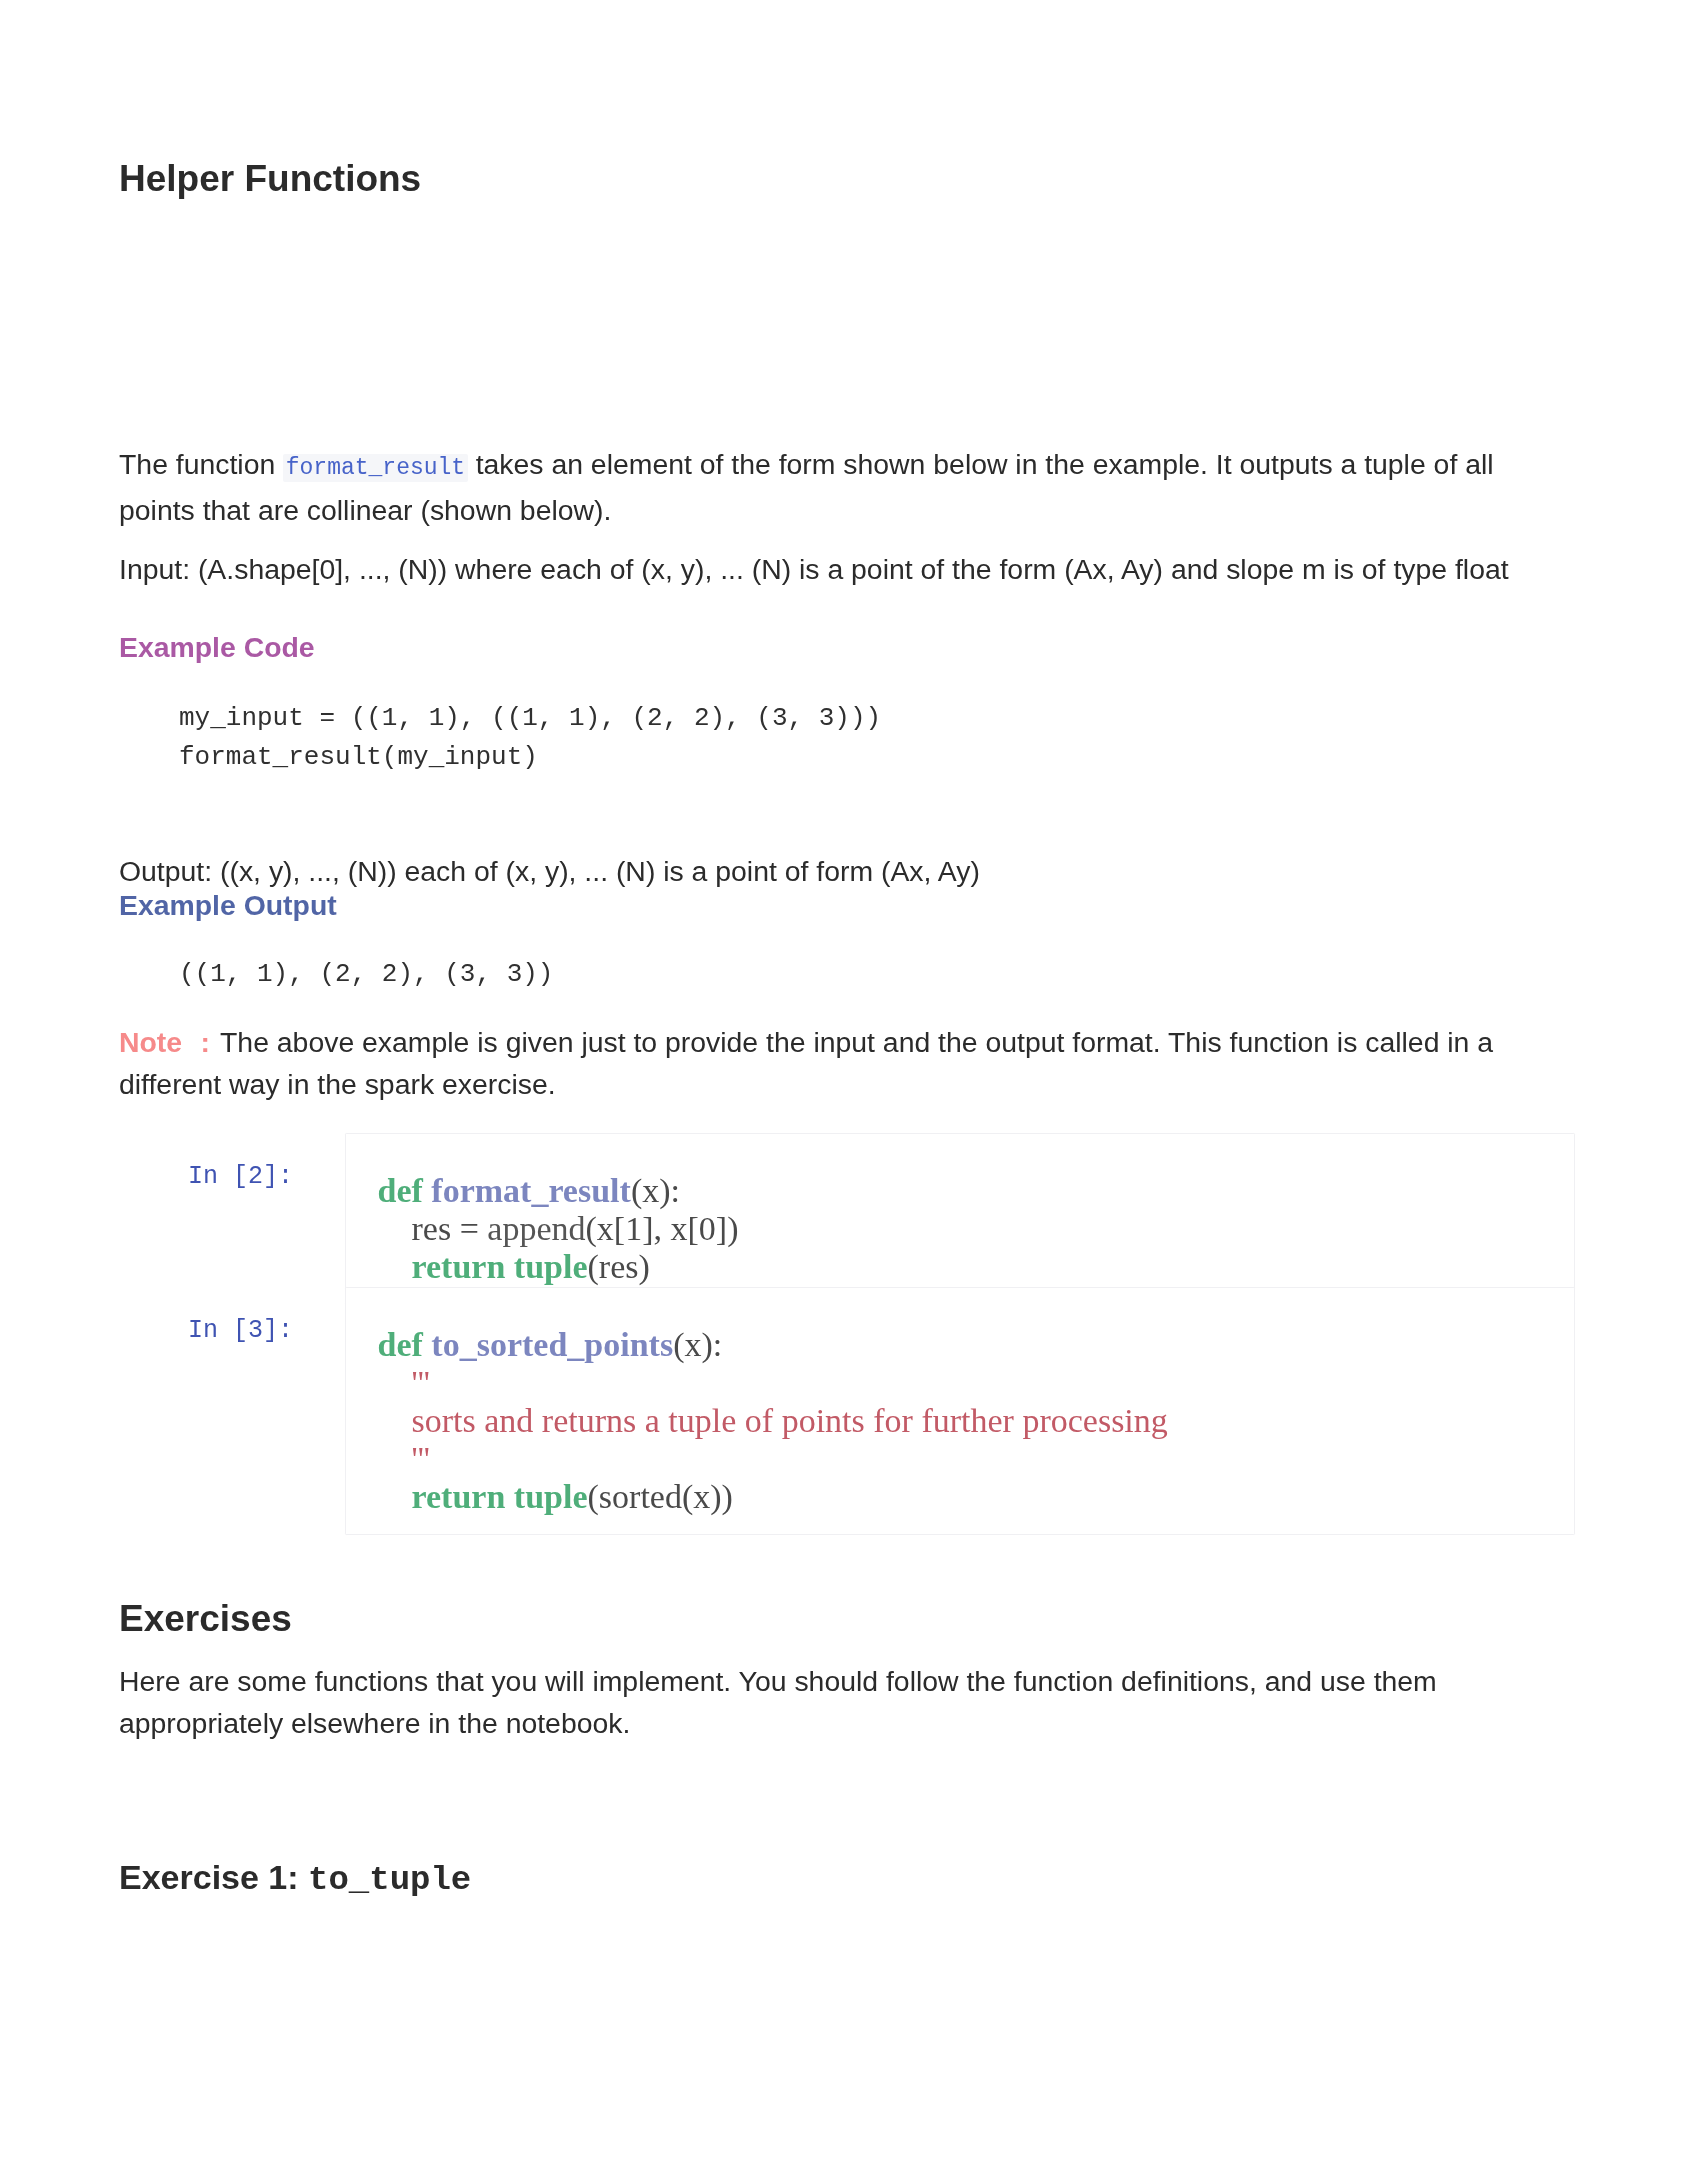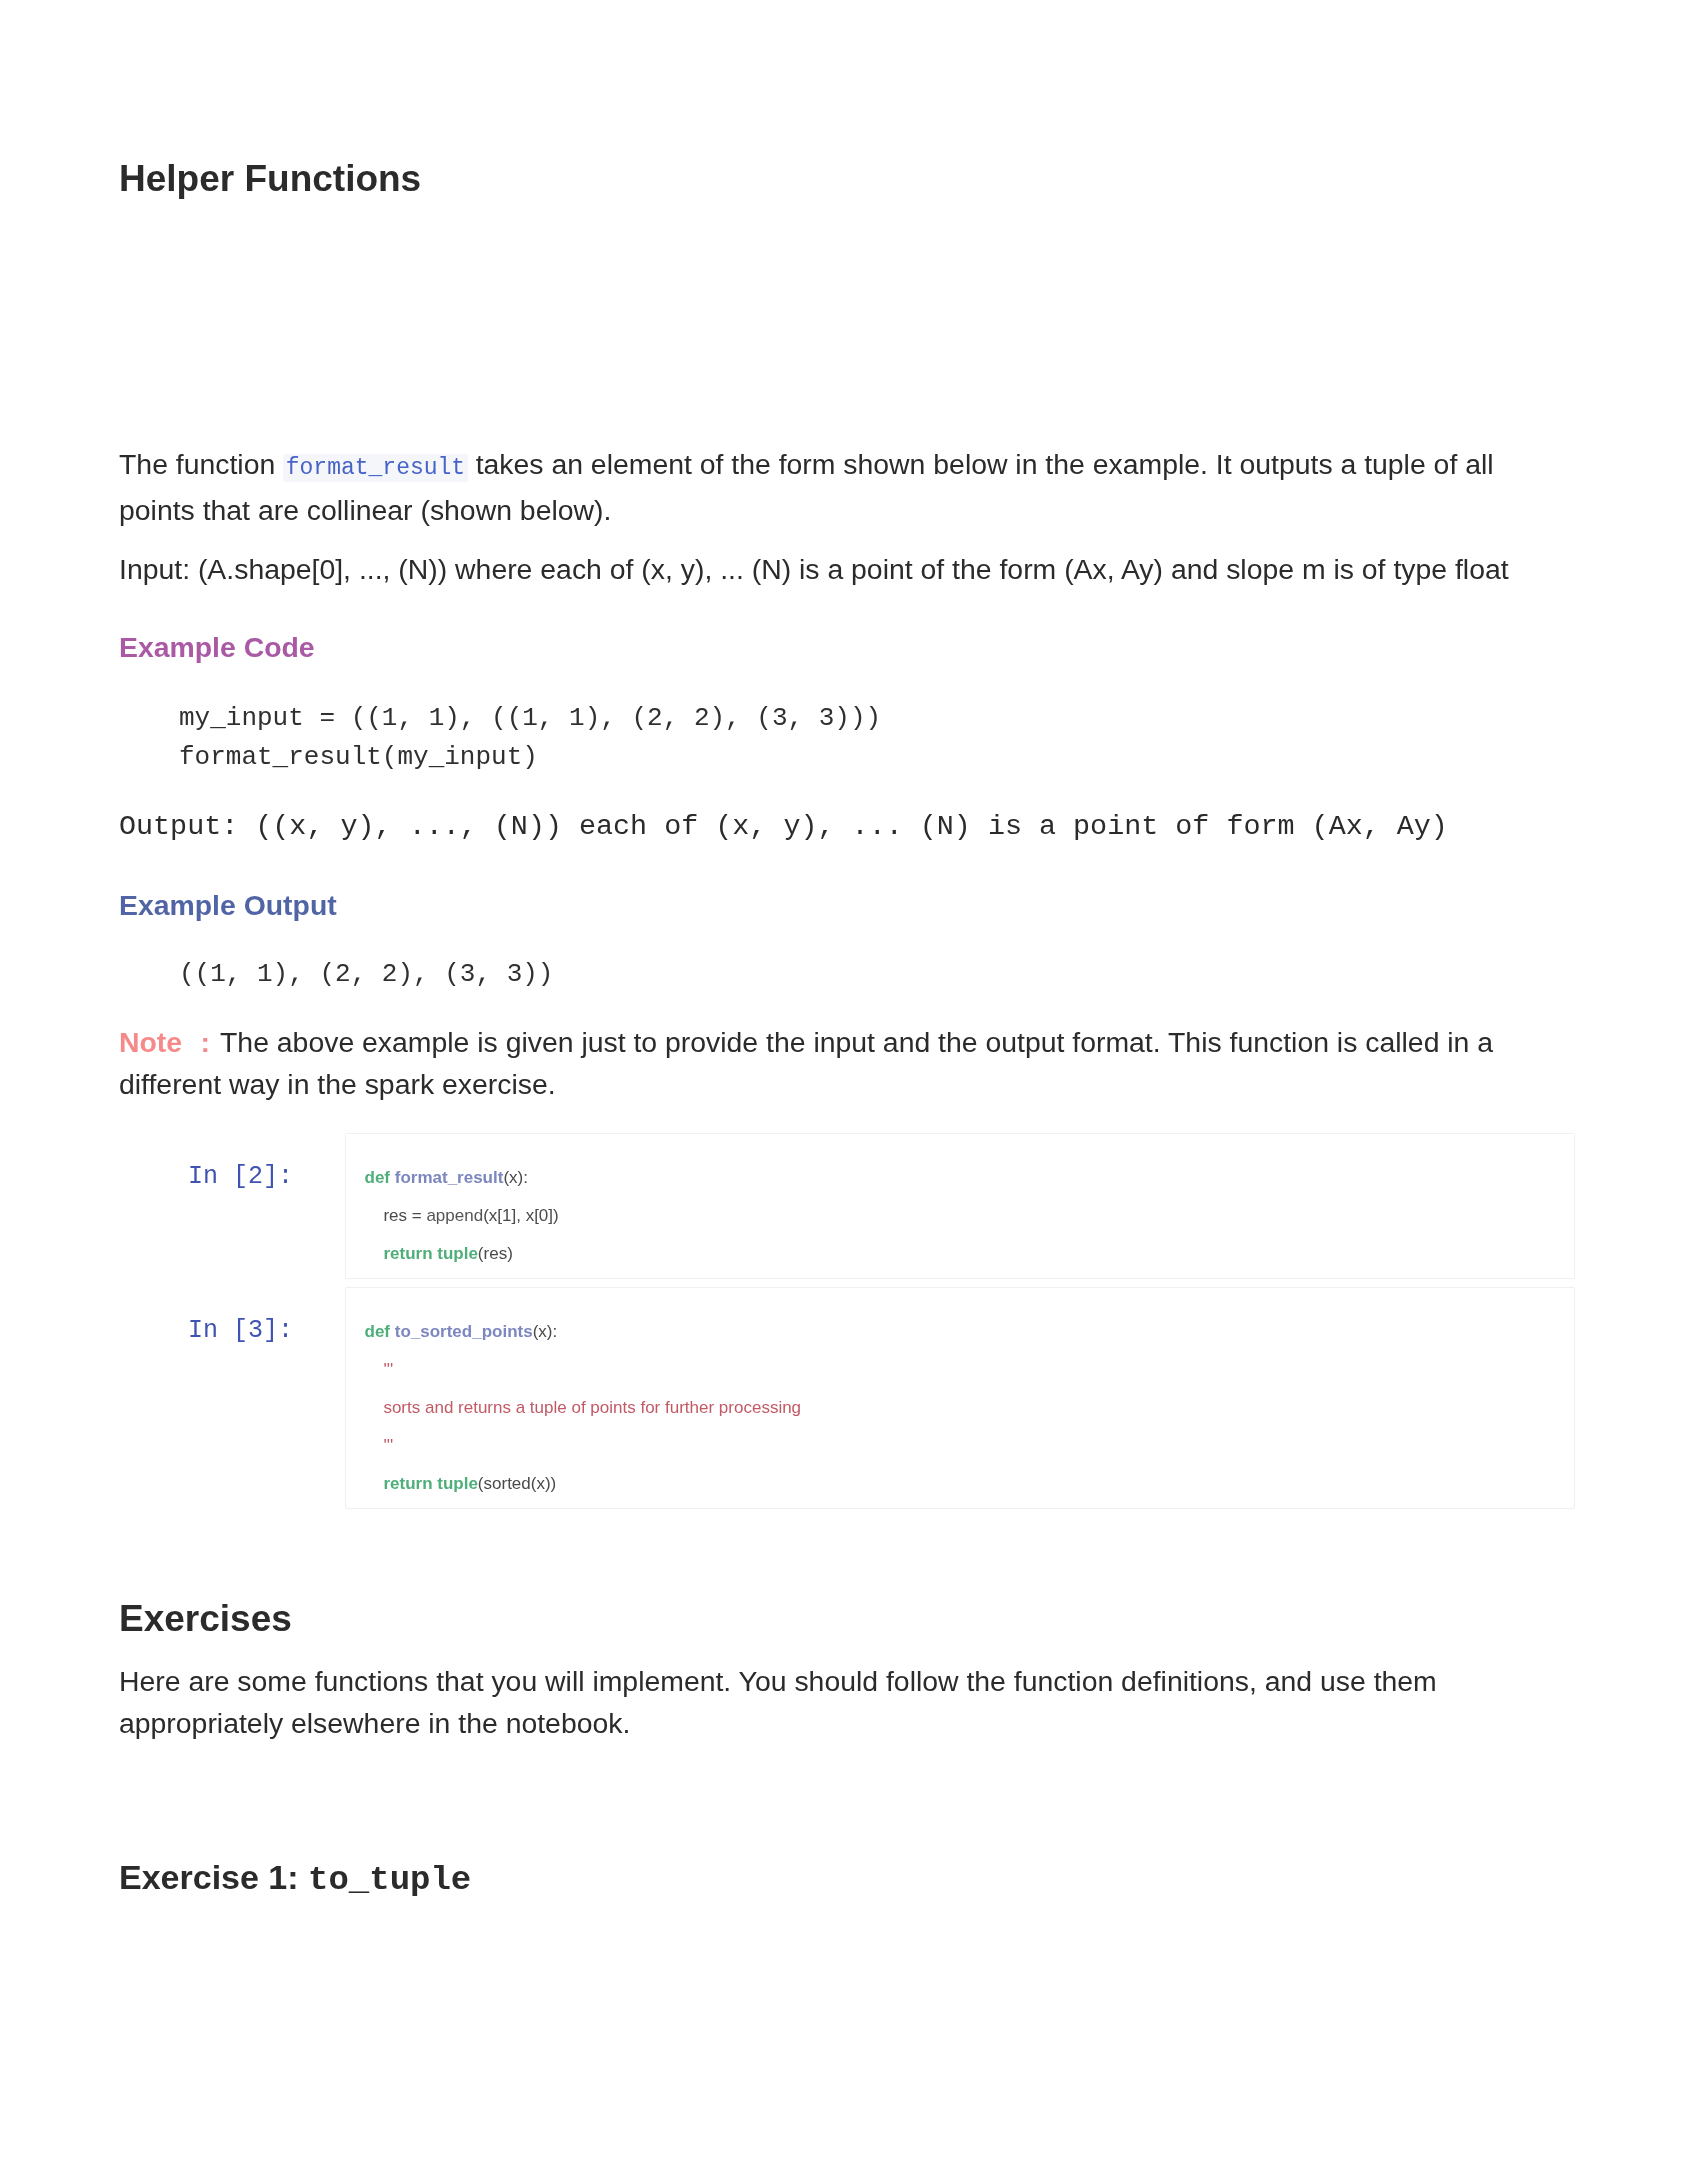--- a/index.html
+++ b/index.html
@@ -25,22 +25,22 @@
             line-height:39px;color:#303030;margin:0;white-space:pre;}
 
   
   .cell{position:absolute;left:119px;width:1456px;display:flex;gap:41px;}
   .prompt{width:185px;flex:0 0 185px;text-align:left;padding-left:69px;
           padding-top:24.5px;
           box-sizing:border-box;font-family:"Liberation Mono",monospace;
           font-size:25px;line-height:38px;color:#3f53b2;}
   .inarea{flex:1;background:#ffffff;border:1.3px solid #f0f0f3;
           border-radius:1.3px;padding:25px 0 5.3px 18.5px;box-sizing:border-box;}
-  pre.src{font-family:Liberation Sans, sans-serif;font-size:17px;
-          line-height:38px;margin:0;white-space:pre;color:#4a4a4a;}
+  pre.src{font-family:Liberation Serif, serif;font-size:34px;
+          line-height:38px;margin:13px;white-space:pre;color:#4a4a4a;}
   .k{color:#4fae7a;font-weight:bold;}
   .fn{color:#7c86bf;font-weight:bold;}
   .s{color:#c25a66;}
   .n{color:#4a4a4a;}
   .o{color:#4a4a4a;}
   .b{color:#555555;}
 </style>
 </head>
 <body>
 
@@ -51,21 +51,21 @@
 
   <p class="body md" style="top:443px;" data-name="format-result-description"><span data-name="desc-text-before">The function </span><span class="ilcode" data-name="inline-code-format-result">format_result</span><span data-name="desc-text-after"> takes an element of the form shown below in the example. It outputs a tuple of all points that are collinear (shown below).</span></p>
 
   <p class="body md" style="top:548px;" data-name="input-format-line">Input: (A.shape[0], ..., (N)) where each of (x, y), ... (N) is a point of the form (Ax, Ay) and slope m is of type float</p>
 
   <p class="body md tag-pink" style="top:626px;" data-name="example-code-label">Example Code</p>
 
   <pre class="mdpre md" style="top:699px;left:179px;" data-name="example-code-block">my_input = ((1, 1), ((1, 1), (2, 2), (3, 3)))
 format_result(my_input)</pre>
 
-  <p class="body md" style="top:806px;font-family:Liberation Mono, monospace;" data-name="output-format-line">Output: ((x, y), ..., (N)) each of (x, y), ... (N) is a point of form (Ax, Ay)</p>
+  <p class="body md" style="top:850px;" data-name="output-format-line">Output: ((x, y), ..., (N)) each of (x, y), ... (N) is a point of form (Ax, Ay)</p>
 
   <p class="body md tag-blue" style="top:884px;" data-name="example-output-label">Example Output</p>
 
   <pre class="mdpre md" style="top:955px;left:179px;" data-name="example-output-block">((1, 1), (2, 2), (3, 3))</pre>
 
   <p class="body md" style="top:1021px;" data-name="note-paragraph"><span class="tag-red" data-name="note-label">Note</span> <span class="tag-red" data-name="note-colon">:</span> <span data-name="note-body">The above example is given just to provide the input and the output format. This function is called in a different way in the spark exercise.</span></p>
 
   <div id="cells-root" data-name="code-cells-container">
       <div class="cell" data-name="code-cell" style="top: 1133px;">
         <div class="prompt" data-name="cell-prompt">In [2]:</div>

